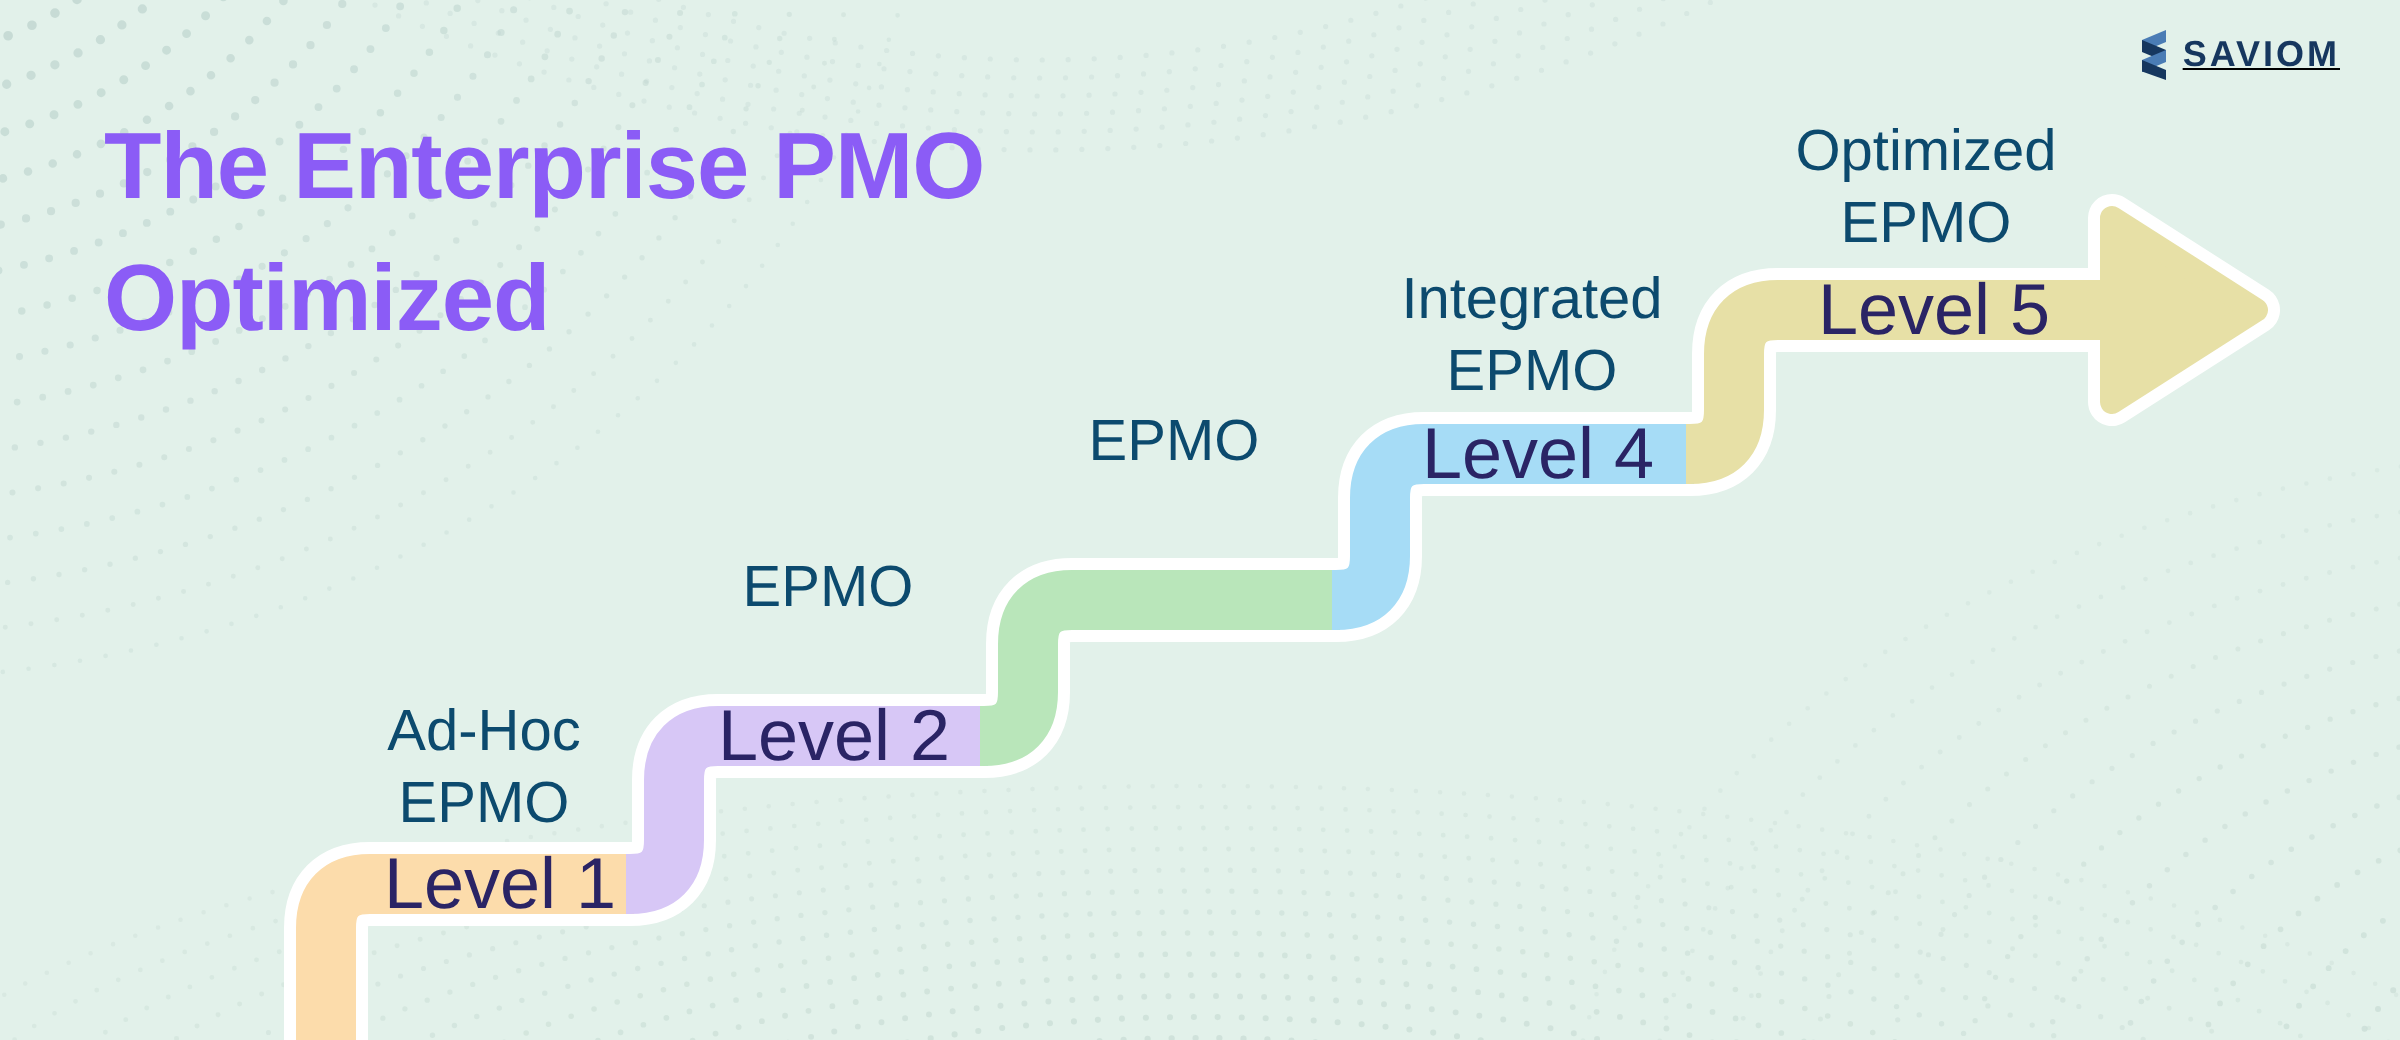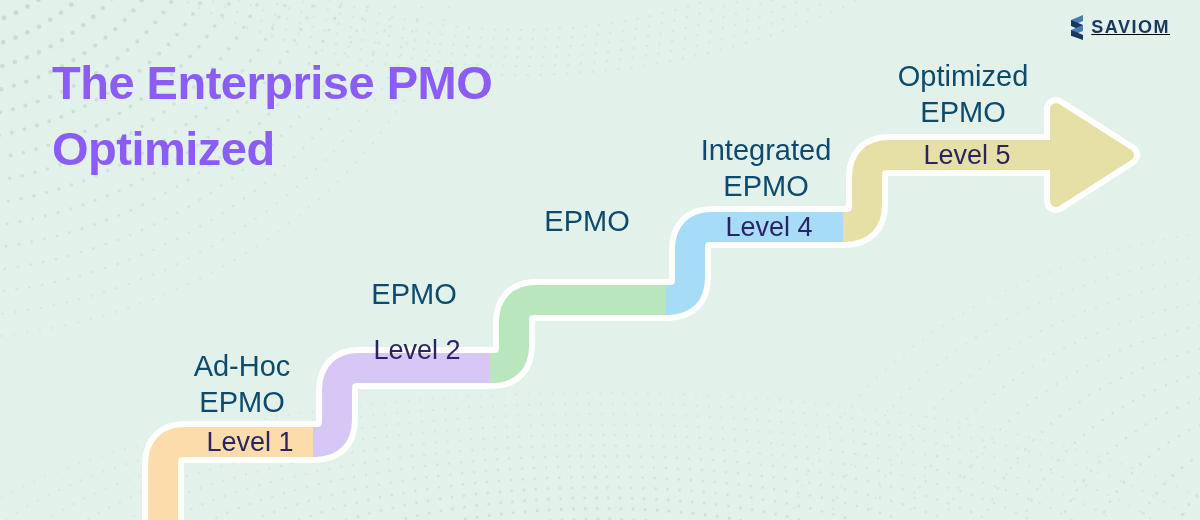--- a/index.html
+++ b/index.html
@@ -13,21 +13,21 @@
     position:absolute;left:52px;top:50px;width:620px;
     font-size:47px;font-weight:700;line-height:66px;letter-spacing:-0.5px;
     color:#8b5cf6;
   }
   .lvl-title{
     position:absolute;width:300px;text-align:center;
     font-size:29px;line-height:36px;font-weight:500;color:#0c4a6e;
   }
   .lvl-label{
     position:absolute;transform:translate(-50%,-50%);
-    font-size:27px;font-weight:400;color:#2a2465;white-space:nowrap;
+    font-size:36px;font-weight:400;color:#2a2465;white-space:nowrap;
   }
   .logo{
     position:absolute;top:13px;right:30px;height:28px;
     display:flex;align-items:center;gap:7px;text-decoration:underline;
   }
   .logo-text{
     font-size:18px;font-weight:700;letter-spacing:1.5px;color:#16375f;
   }
 </style>
 </head>
@@ -123,21 +123,21 @@
   <div class="lvl-title" style="left:616px;top:132px">
     <div>Integrated</div>
     <div>EPMO</div>
   </div>
   <div class="lvl-title" style="left:813px;top:58px">
     <div>Optimized</div>
     <div>EPMO</div>
   </div>
 
   <div class="lvl-label" style="left:250px;top:442px">Level 1</div>
-  <div class="lvl-label" style="left:417px;top:350px">Level 2</div>
+  <div class="lvl-label" style="left:417px;top:368px">Level 2</div>
   <div class="lvl-label" style="left:769px;top:227px">Level 4</div>
   <div class="lvl-label" style="left:967px;top:155px">Level 5</div>
 
   <div class="logo">
     <svg width="17" height="27" viewBox="0 0 17 27">
       <path fill="#4a7cb5" d="M16 1 L4 6 L4 12 L16 7 Z"></path>
       <path fill="#16375f" d="M4 6 L16 11 L16 17 L4 12 Z"></path>
       <path fill="#4a7cb5" d="M16 11 L4 16 L4 22 L16 17 Z"></path>
       <path fill="#16375f" d="M4 16 L16 21 L16 26 L4 21.8 Z"></path>
     </svg>

